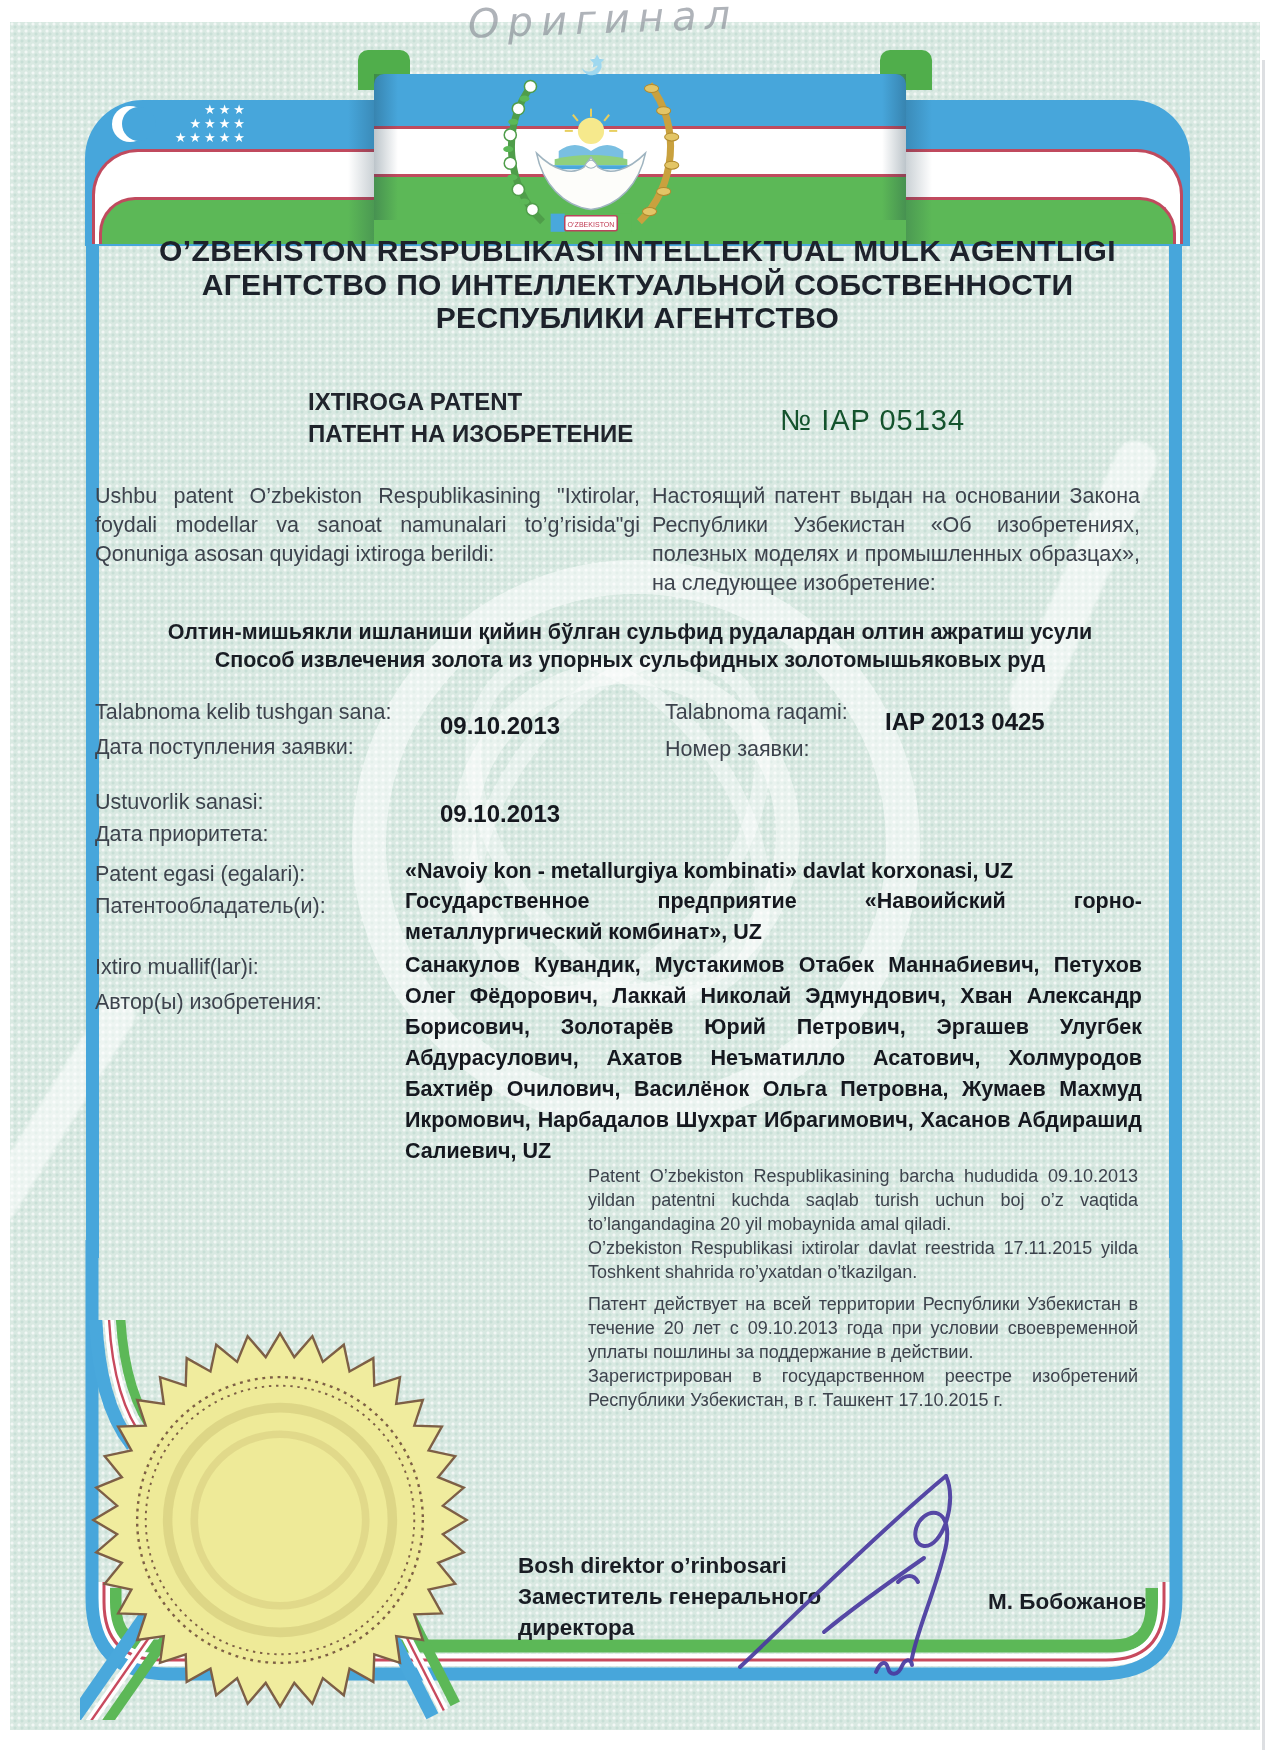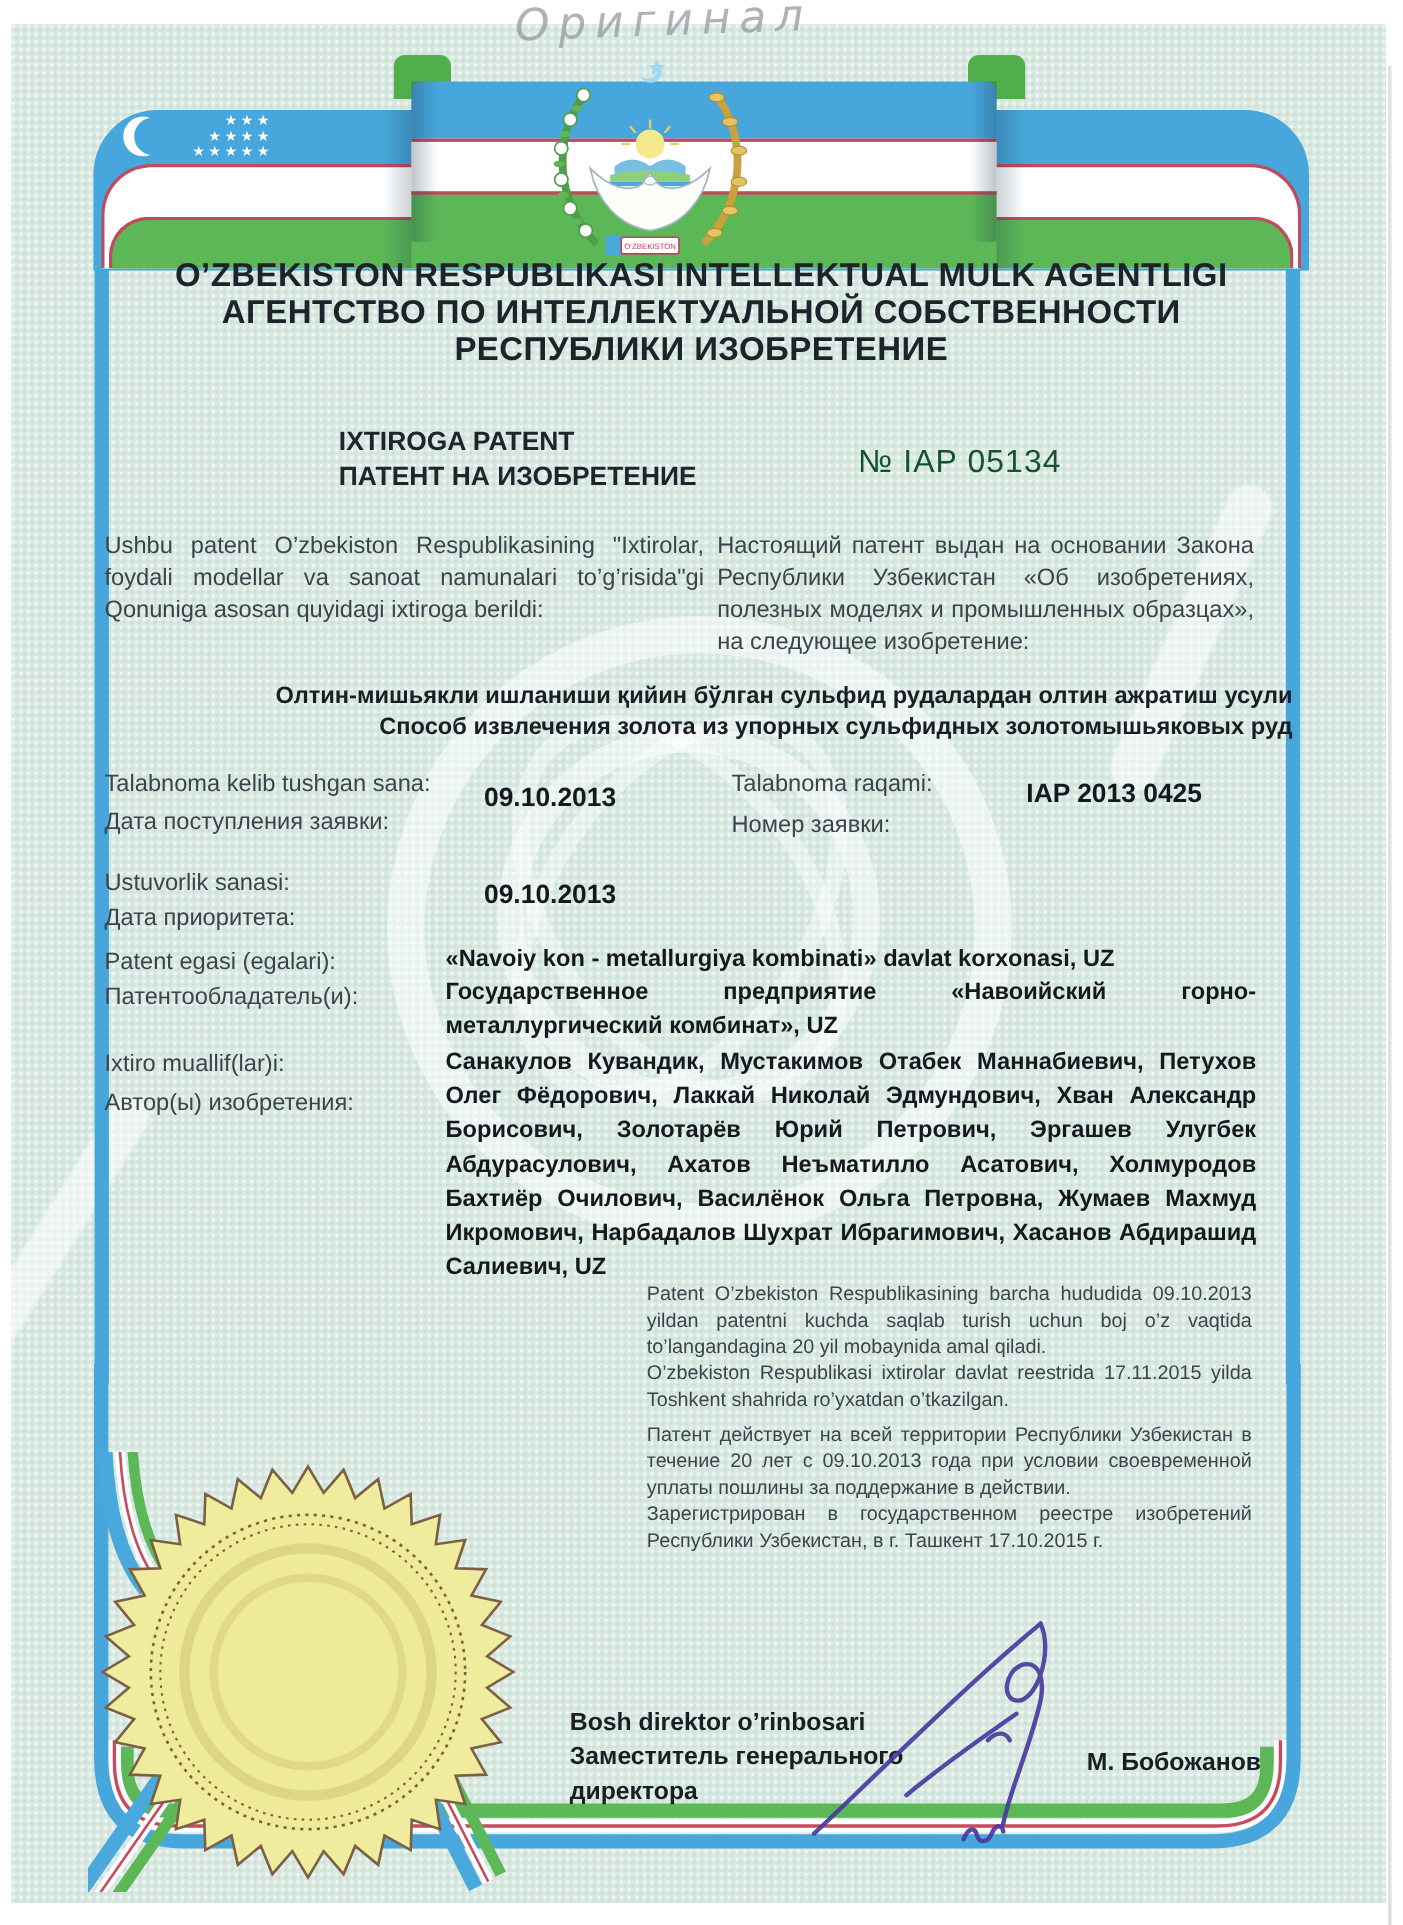--- a/index.html
+++ b/index.html
@@ -42,21 +42,21 @@
   .stars{position:absolute;color:#ffffff;font-size:13px;line-height:13px;letter-spacing:3px;text-align:right;width:90px;}
   
   .t{position:absolute;color:#3d434d;}
   .hdr{left:70px;width:1135px;text-align:center;font-weight:bold;color:#1d222b;font-size:30px;line-height:33px;letter-spacing:.4px;}
   .doctype{left:308px;top:386px;font-weight:bold;color:#20242c;font-size:24px;line-height:32px;}
   .patnum{left:780px;top:404px;font-weight:normal;color:#14532d;font-size:29px;letter-spacing:1px;}
   .para{font-size:21.5px;line-height:29px;text-align:justify;}
   .lbl{font-size:21.5px;}
   .val{font-weight:bold;color:#15181f;font-size:24px;}
   .bval{font-weight:bold;color:#15181f;font-size:21.5px;line-height:31px;text-align:justify;}
-  .ititle{left:85px;width:1090px;text-align:right;font-weight:bold;color:#191d24;font-size:21.5px;}
+  .ititle{left:85px;width:1090px;text-align:center;font-weight:bold;color:#191d24;font-size:21.5px;}
   .small p{margin:0;font-size:18px;line-height:24px;text-align:justify;color:#3d434d;}
   .sig{font-weight:bold;color:#191d24;font-size:22.5px;line-height:31px;}
   .handnote{position:absolute;left:468px;top:-4px;font-size:40px;color:#8e949c;font-style:italic;
             letter-spacing:8px;transform:rotate(-2deg);opacity:.7;font-family:"DejaVu Sans",sans-serif;}
   .scan-edge{position:absolute;left:1262px;top:60px;width:3px;height:1690px;background:#cfd2d5;opacity:.7;}
   svg{display:block;}
 </style>
 </head>
 <body>
 
@@ -145,41 +145,41 @@
     <path d="M110,162 C82,158 62,136 56,106 C74,124 92,128 103,120 L110,110 L117,120 C128,128 146,124 164,106 C158,136 138,158 110,162 Z" fill="#fdfdfa" stroke="#9fb4c0" stroke-width="1.5"></path>
     <path d="M104,118 q6,-10 12,0 q-6,6 -12,0z" fill="#fdfdfa" stroke="#9fb4c0"></path>
     <rect x="70" y="166" width="14" height="18" fill="#49a8dc"></rect>
     <rect x="136" y="166" width="14" height="18" fill="#5cb857"></rect>
     <rect x="84" y="168" width="52" height="15" rx="2" fill="#ffffff" stroke="#b9455c" stroke-width="1.5"></rect>
     <text x="110" y="179" text-anchor="middle" font-size="7" fill="#c03a52">O‘ZBEKISTON</text>
   </svg>
 
   <div class="t hdr" style="top:234px;">O’ZBEKISTON RESPUBLIKASI INTELLEKTUAL MULK AGENTLIGI</div>
   <div class="t hdr" style="top:268px;">АГЕНТСТВО ПО ИНТЕЛЛЕКТУАЛЬНОЙ СОБСТВЕННОСТИ</div>
-  <div class="t hdr" style="top:301px;">РЕСПУБЛИКИ ИЗОБРЕТЕНИЕ</div>
+  <div class="t hdr" style="top:301px;">РЕСПУБЛИКИ АГЕНТСТВО</div>
 
   <div class="t doctype">
     <div>IXTIROGA PATENT</div>
     <div>ПАТЕНТ НА ИЗОБРЕТЕНИЕ</div>
   </div>
   <div class="t patnum">№ IAP 05134</div>
 
   <div class="t para" style="left:95px;top:482px;width:545px;">Ushbu patent O’zbekiston Respublikasining "Ixtirolar, foydali modellar va sanoat namunalari to’g’risida"gi Qonuniga asosan quyidagi ixtiroga berildi:</div>
   <div class="t para" style="left:652px;top:482px;width:488px;">Настоящий патент выдан на основании Закона Республики Узбекистан «Об изобретениях, полезных моделях и промышленных образцах», на следующее изобретение:</div>
 
   <div class="t ititle" style="top:620px;">Олтин-мишьякли ишланиши қийин бўлган сульфид рудалардан олтин ажратиш усули</div>
   <div class="t ititle" style="top:648px;">Способ извлечения золота из упорных сульфидных золотомышьяковых руд</div>
 
   <div class="t lbl" style="left:95px;top:700px;">Talabnoma kelib tushgan sana:</div>
   <div class="t lbl" style="left:95px;top:735px;">Дата поступления заявки:</div>
   <div class="t val" style="left:440px;top:712px;">09.10.2013</div>
 
   <div class="t lbl" style="left:665px;top:700px;">Talabnoma raqami:</div>
   <div class="t lbl" style="left:665px;top:737px;">Номер заявки:</div>
-  <div class="t val" style="left:885px;top:708px;margin-left:48px;">IAP 2013 0425</div>
+  <div class="t val" style="left:885px;top:708px;">IAP 2013 0425</div>
 
   <div class="t lbl" style="left:95px;top:790px;">Ustuvorlik sanasi:</div>
   <div class="t lbl" style="left:95px;top:822px;">Дата приоритета:</div>
   <div class="t val" style="left:440px;top:800px;">09.10.2013</div>
 
   <div class="t lbl" style="left:95px;top:862px;">Patent egasi (egalari):</div>
   <div class="t lbl" style="left:95px;top:894px;text-align:center;">Патентообладатель(и):</div>
   <div class="t bval" style="left:405px;top:856px;width:737px;">«Navoiy kon - metallurgiya kombinati» davlat korxonasi, UZ</div>
   <div class="t bval" style="left:405px;top:886px;width:737px;">Государственное предприятие «Навоийский горно-металлургический комбинат», UZ</div>
 

